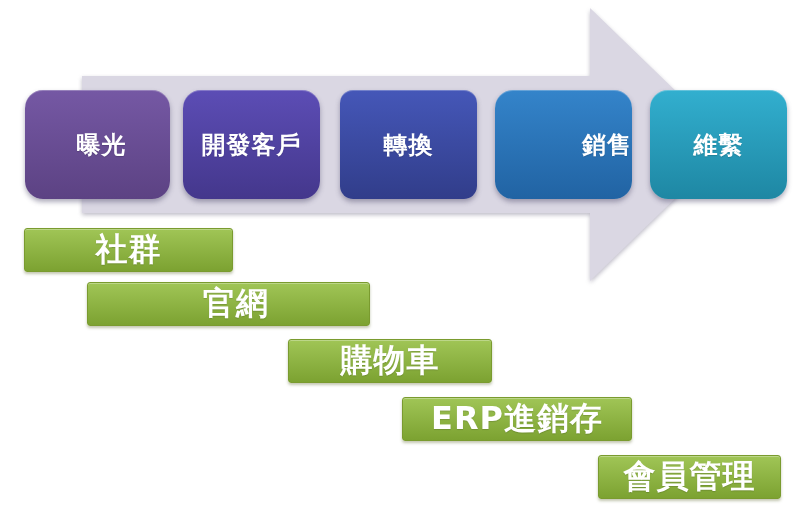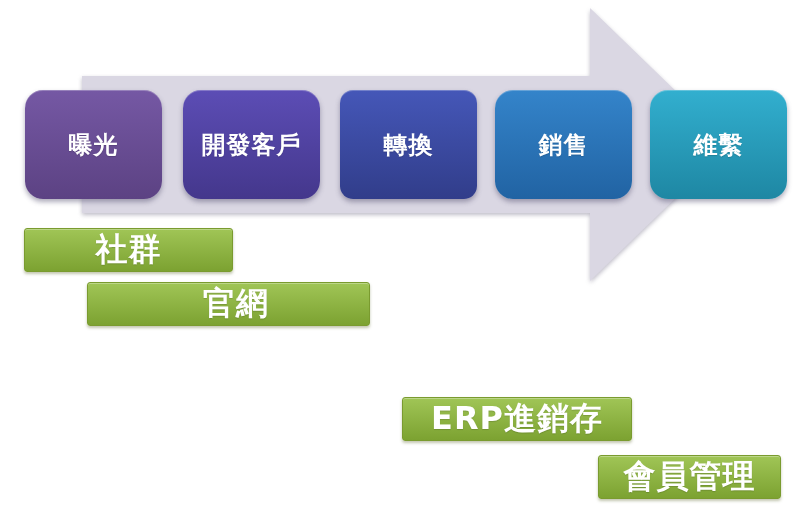--- a/index.html
+++ b/index.html
@@ -70,42 +70,45 @@
 </style>
 </head>
 <body>
 
 <div class="canvas">
 
   <svg class="arrow-svg" width="800" height="510" viewBox="0 0 800 510" aria-hidden="true">
     <polygon points="82,76 590,76 590,8 731,144.5 590,281 590,213 82,213" fill="#DAD7E3"></polygon>
   </svg>
 
-  <div class="stage s1" style="background: linear-gradient(rgb(117, 88, 164) 0%, rgb(92, 66, 131) 100%);">
+  <div class="stage s1" style="background: linear-gradient(rgb(117, 88, 164) 0%, rgb(92, 66, 131) 100%); padding-left: 8px;">
     <span class="stage-label">曝光</span>
   </div>
   <div class="stage s2" style="background: linear-gradient(rgb(92, 77, 181) 0%, rgb(68, 55, 140) 100%);">
     <span class="stage-label">開發客戶</span>
   </div>
   <div class="stage s3" style="background: linear-gradient(rgb(69, 87, 184) 0%, rgb(49, 61, 138) 100%); border-radius: 13px;">
     <span class="stage-label">轉換</span>
   </div>
-  <div class="stage s4" style="background: linear-gradient(rgb(52, 132, 202) 0%, rgb(33, 99, 163) 100%);">
+  <div class="stage s4" style="background: linear-gradient(rgb(52, 132, 202) 0%, rgb(33, 99, 163) 100%); justify-content: flex-end;">
     <span class="stage-label">銷售</span>
   </div>
   <div class="stage s5" style="background: linear-gradient(rgb(50, 175, 207) 0%, rgb(30, 135, 163) 100%);">
     <span class="stage-label">維繫</span>
   </div>
 
   <div class="bar b1" style="background: linear-gradient(rgb(160, 197, 86) 0%, rgb(124, 162, 49) 100%);">
     <span class="bar-label">社群</span>
   </div>
   <div class="bar b2" style="background: linear-gradient(rgb(160, 197, 86) 0%, rgb(124, 162, 49) 100%);">
     <span class="bar-label">官網</span>
   </div>
+  <div class="bar b3" style="background: linear-gradient(rgb(160, 197, 86) 0%, rgb(124, 162, 49) 100%);">
+    <span class="bar-label">購物車</span>
+  </div>
   <div class="bar b4" style="background: linear-gradient(rgb(160, 197, 86) 0%, rgb(124, 162, 49) 100%);">
     <span class="bar-label">ERP進銷存</span>
   </div>
   <div class="bar b5" style="background: linear-gradient(rgb(160, 197, 86) 0%, rgb(124, 162, 49) 100%);">
     <span class="bar-label">會員管理</span>
   </div>
 
 </div>
 
 </body></html>

